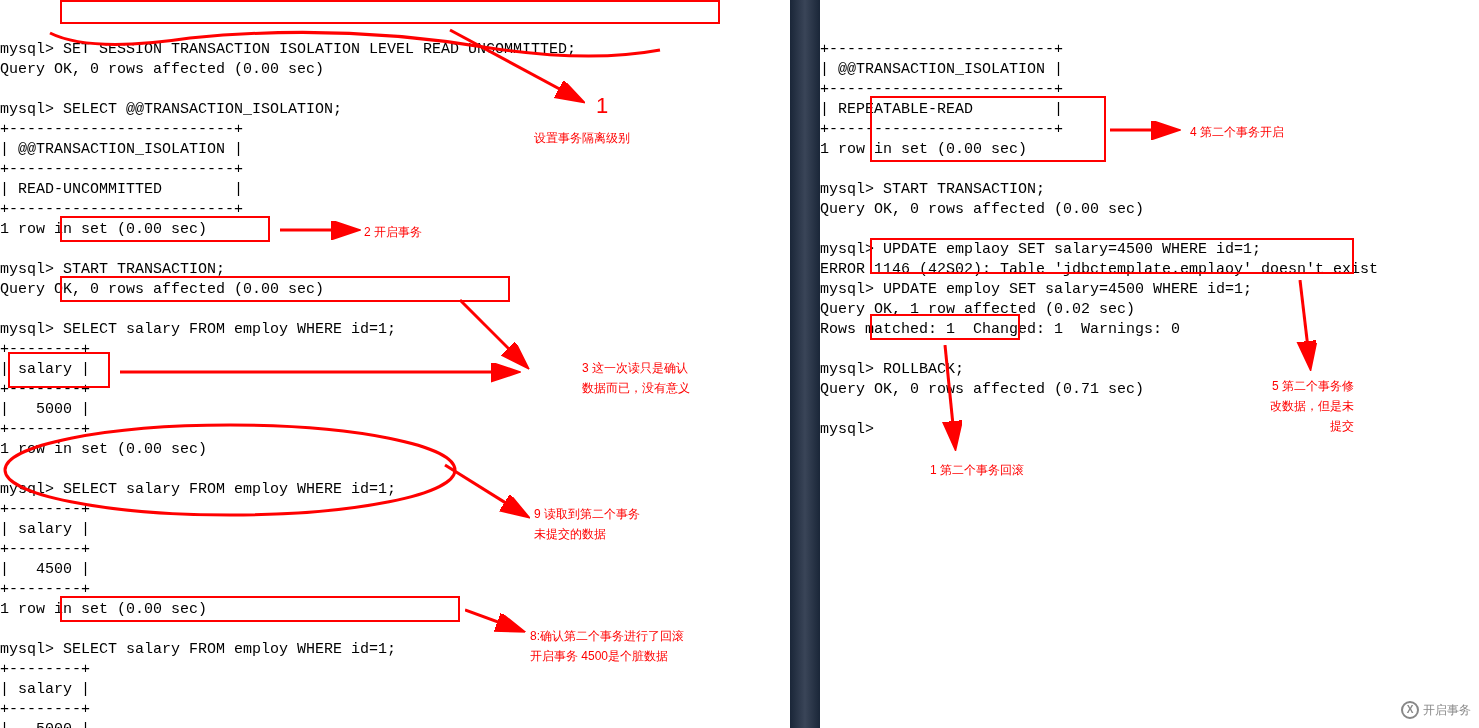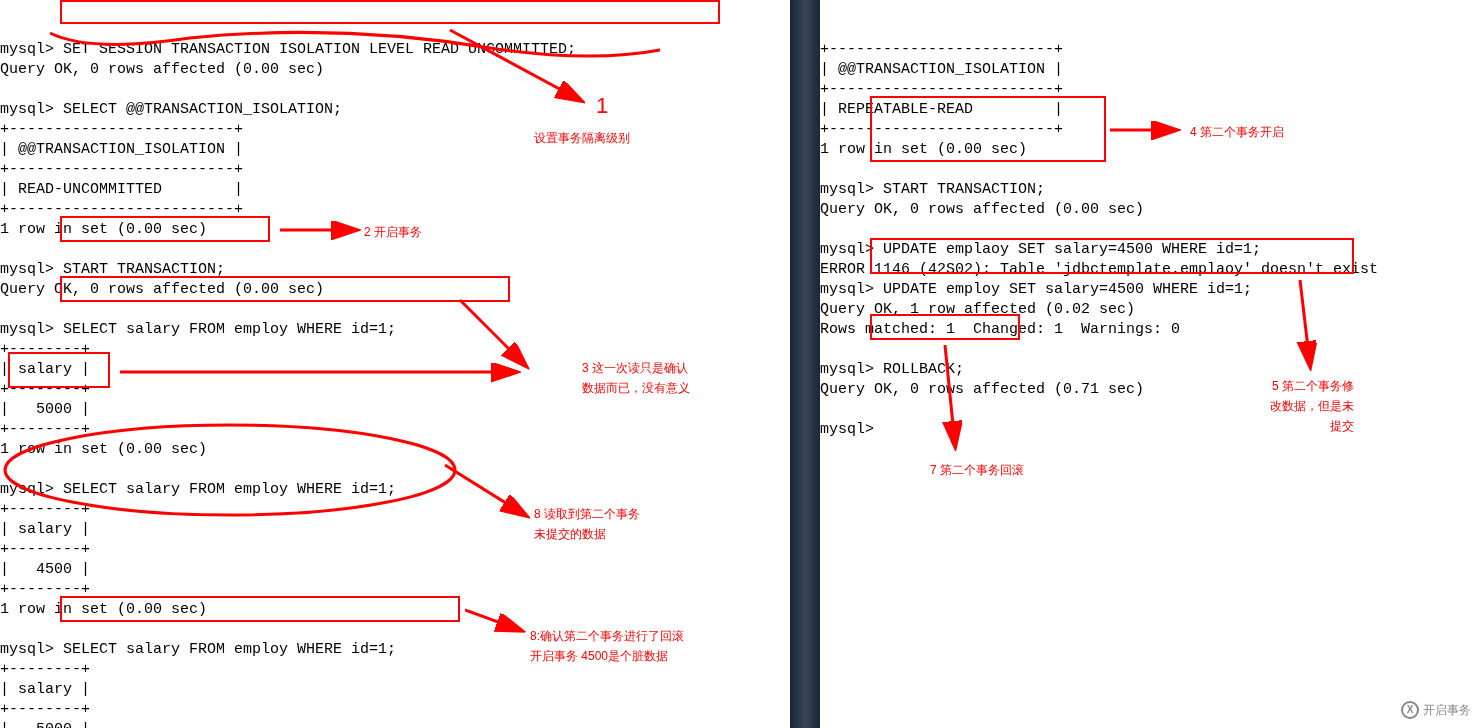--- a/index.html
+++ b/index.html
@@ -144,23 +144,23 @@
 
 <div class="annot" style="left:596px; top:96px; font-size:22px;">1</div>
 <div class="annot" style="left:534px; top:128px;">设置事务隔离级别</div>
 <div class="annot" style="left:364px; top:222px;">2 开启事务</div>
 <div class="annot" style="left:534px; top:358px;margin-left:48px;">3 这一次读只是确认
 数据而已，没有意义</div>
 <div class="annot" style="left:1190px; top:122px;">4 第二个事务开启</div>
 <div class="annot" style="left:1270px; top:376px;text-align:right;">5 第二个事务修
 改数据，但是未
 提交</div>
-<div class="annot" style="left:534px; top:504px;">8 读取到第二个事务
+<div class="annot" style="left:534px; top:504px;">9 读取到第二个事务
 未提交的数据</div>
-<div class="annot" style="left:930px; top:460px;">7 第二个事务回滚</div>
+<div class="annot" style="left:930px; top:460px;">1 第二个事务回滚</div>
 <div class="annot" style="left:530px; top:626px;">8:确认第二个事务进行了回滚
 开启事务 4500是个脏数据</div>
 
 <svg class="arrow" style="left:430px; top:20px; width:180px; height:100px;">
   <defs>
       <marker id="ah" markerWidth="10" markerHeight="10" refX="8" refY="3" orient="auto">
         <path d="M0,0 L0,6 L9,3 z" fill="#ff0000"></path>
       </marker>
     </defs>
   <line x1="20" y1="10" x2="150" y2="80" stroke="#ff0000" stroke-width="3" marker-end="url(#ah)"></line>

